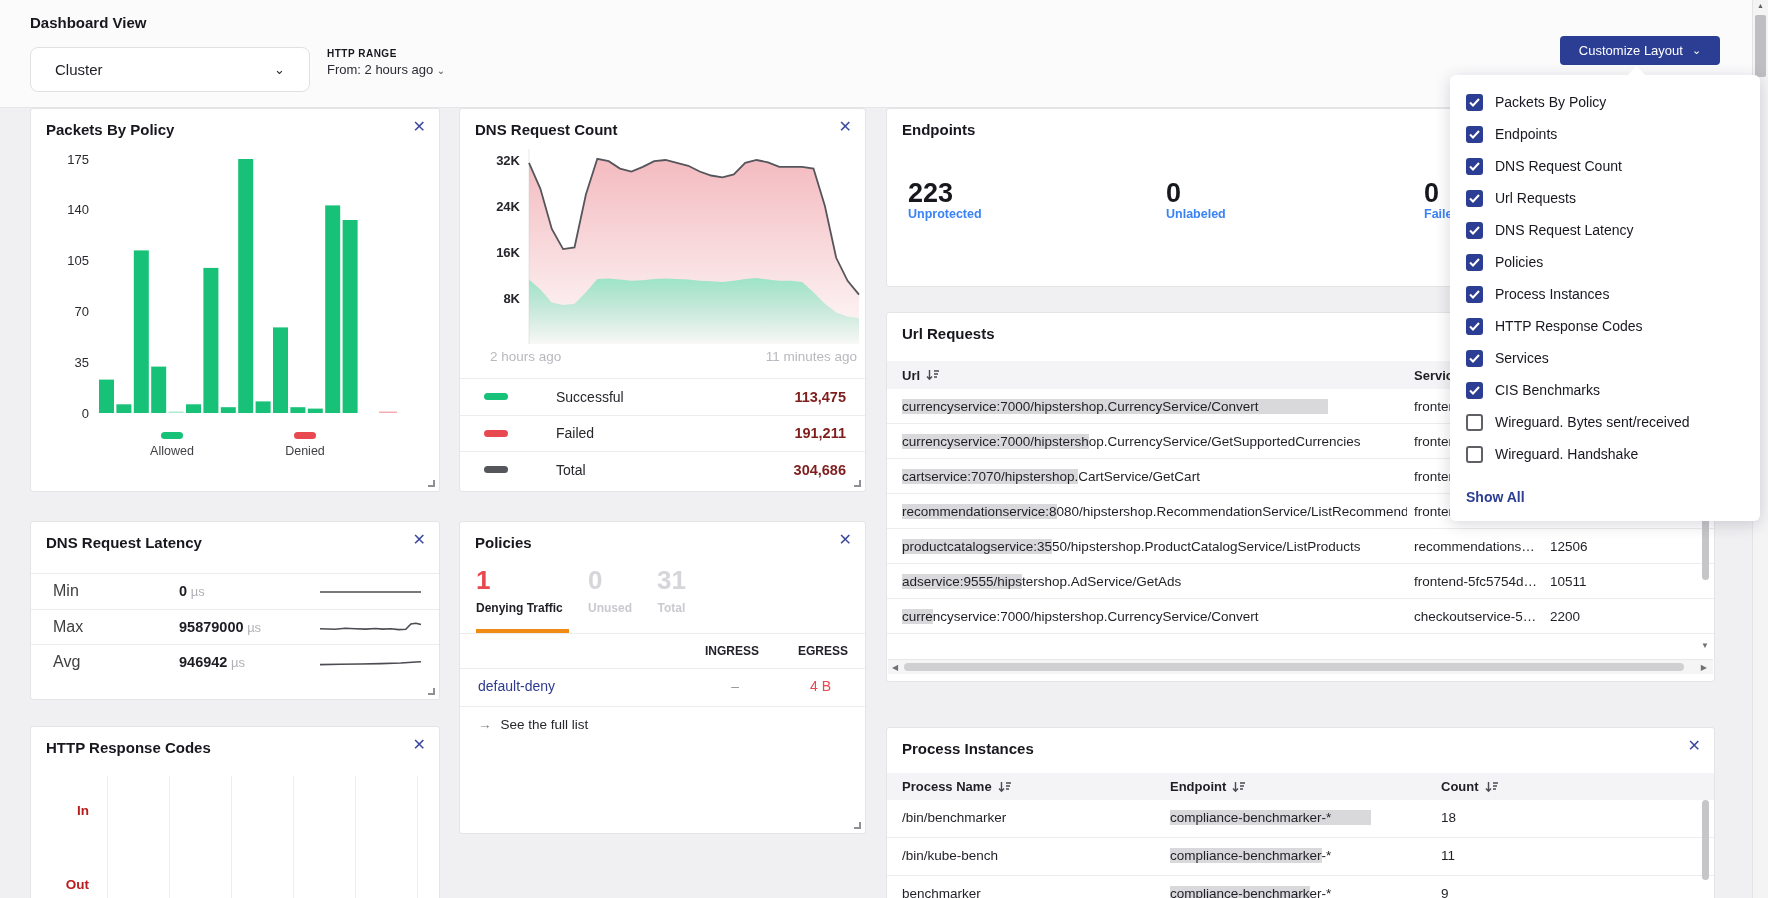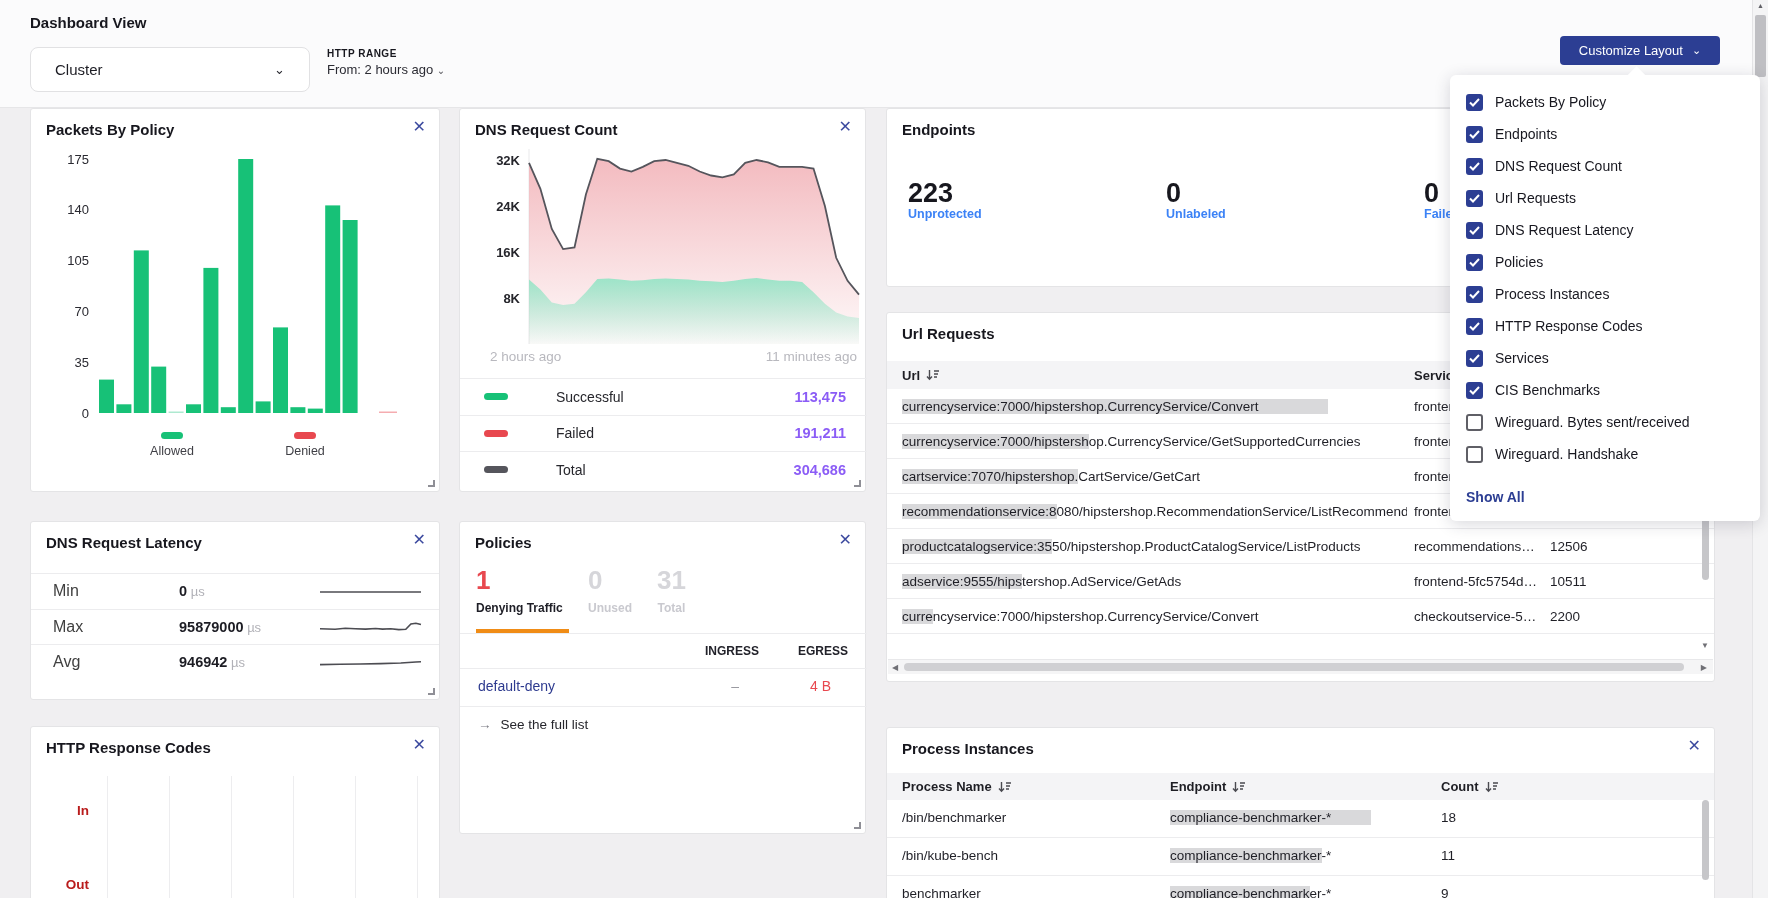--- a/index.html
+++ b/index.html
@@ -48,21 +48,21 @@
 
 
 #dns-chart{position:absolute;left:0;top:30px;width:407px;height:212px}
 .dns-xlab{position:absolute;top:240px;font-size:13.5px;color:#b8b8be}
 .dns-xlab.left{left:30px}
 .dns-xlab.right{right:8px}
 #dns-legend{position:absolute;left:0;top:269px;width:407px}
 .legrow{position:relative;height:36.5px;border-top:1px solid #ececee;display:flex;align-items:center}
 .legswatch{width:24px;height:7px;border-radius:3.5px;margin-left:24px}
 .legname{margin-left:48px;font-size:14px;color:#26262c;font-weight:400}
-.legval{position:absolute;right:21px;font-size:14.5px;font-weight:600;color:#8b5cf6}
+.legval{position:absolute;right:21px;font-size:14.5px;font-weight:600;color:#7f1d1d}
 
 
 #endpoints-stats{position:absolute;left:0;top:70px;width:829px;height:70px}
 .ep-stat{position:absolute;top:0}
 .ep-num{font-size:27px;font-weight:800;color:#17171e;line-height:1.05}
 .ep-lbl{font-size:12.5px;font-weight:700;color:#3b82f6;}
 
 
 .thead{position:absolute;left:0;background:#f4f4f6;display:flex;align-items:center}
 .th{font-size:13px;font-weight:700;color:#1e1e24;display:flex;align-items:center;gap:6px}

